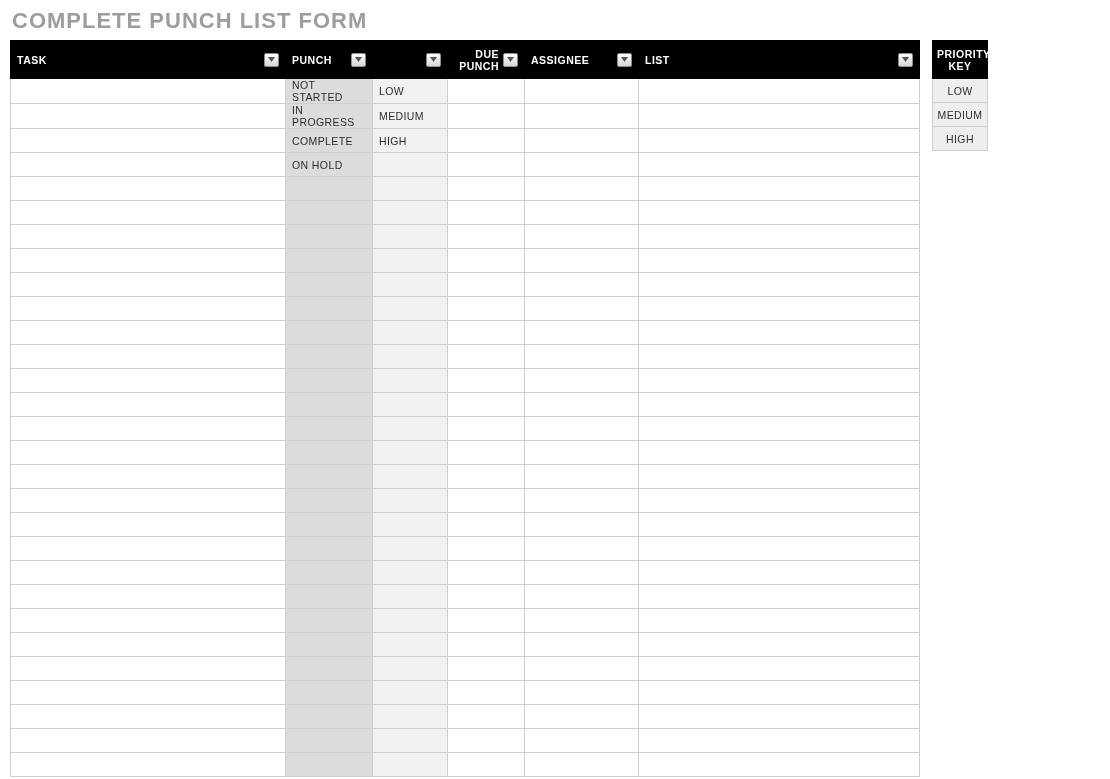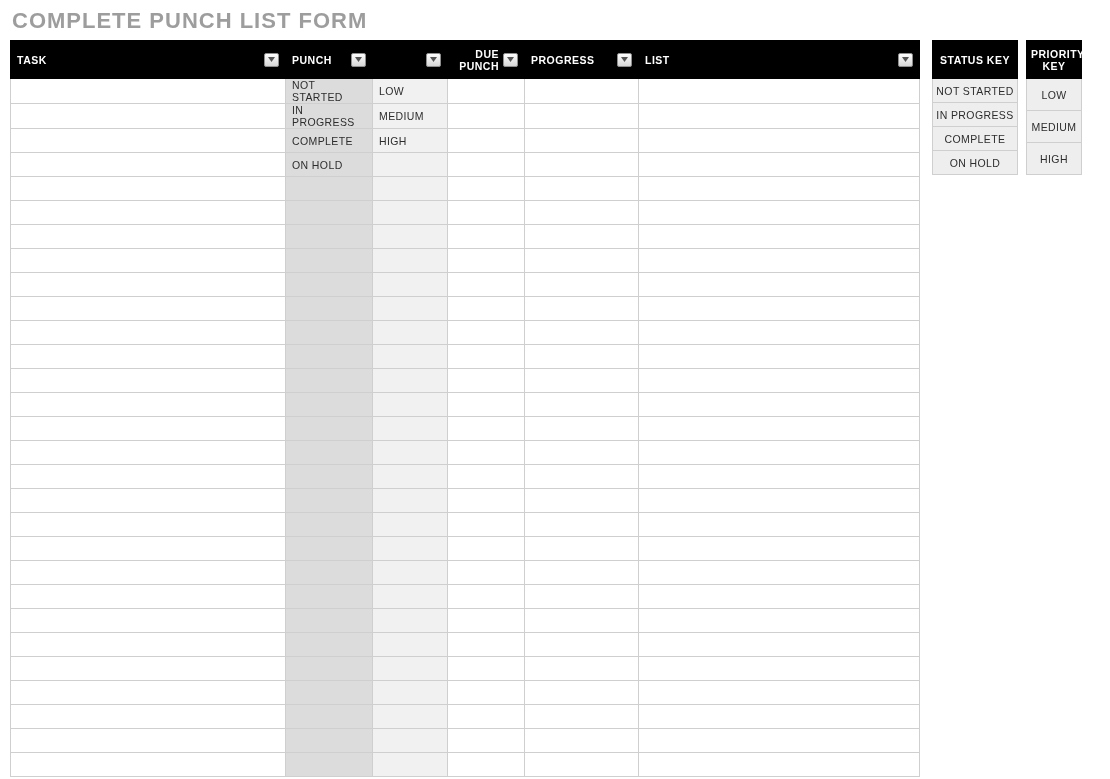--- a/index.html
+++ b/index.html
@@ -171,21 +171,21 @@
               <span>DUE PUNCH</span>
               <span class="filter-btn">
                 <svg width="7" height="5" viewBox="0 0 7 5">
                     <polygon points="0,0 7,0 3.5,5" fill="#555"></polygon>
                   </svg>
               </span>
             </div>
           </th>
           <th>
             <div class="th-inner">
-              <span>PROGRESS</span>
+              <span>ASSIGNEE</span>
               <span class="filter-btn">
                 <svg width="7" height="5" viewBox="0 0 7 5">
                     <polygon points="0,0 7,0 3.5,5" fill="#555"></polygon>
                   </svg>
               </span>
             </div>
           </th>
           <th>
             <div class="th-inner">
               <span>LIST</span>
@@ -428,41 +428,20 @@
             <td class="col-status"></td>
             <td class="col-prio"></td>
             <td></td>
             <td></td>
             <td></td>
           </tr>
         </tbody>
     </table>
 
     <div class="keys">
-      <table class="key-table status">
-        <thead>
-          <tr>
-              <th>STATUS KEY</th>
-            </tr>
-        </thead>
-        <tbody id="status-key-body">
-            <tr>
-              <td>NOT STARTED</td>
-            </tr>
-            <tr>
-              <td>IN PROGRESS</td>
-            </tr>
-            <tr>
-              <td>COMPLETE</td>
-            </tr>
-            <tr>
-              <td>ON HOLD</td>
-            </tr>
-          </tbody>
-      </table>
 
       <table class="key-table prio">
         <thead>
           <tr>
               <th>PRIORITY KEY</th>
             </tr>
         </thead>
         <tbody id="priority-key-body">
             <tr>
               <td>LOW</td>

